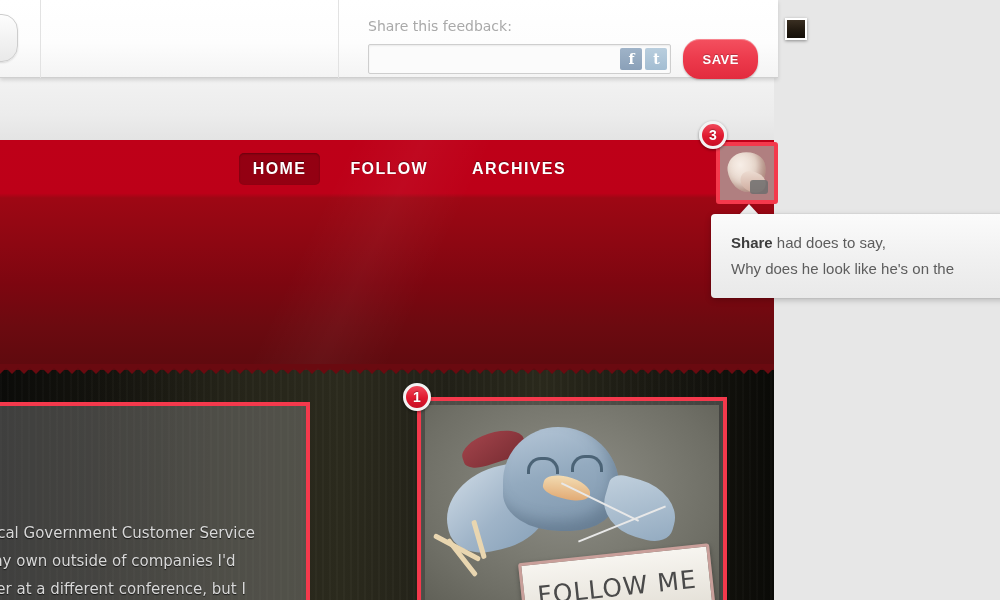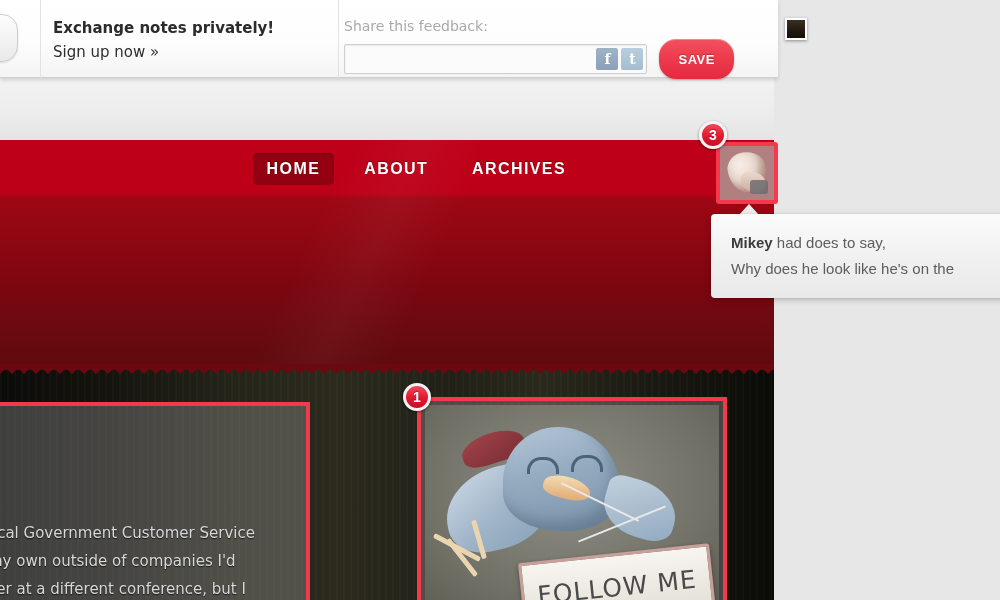--- a/index.html
+++ b/index.html
@@ -189,21 +189,21 @@
   }
   #toolbar-sep1{position:absolute;left:40px;top:0;width:1px;height:78px;background:#e2e2e2;}
   #toolbar-sep2{position:absolute;left:338px;top:0;width:1px;height:78px;background:#e2e2e2;}
 
   #signup-block{position:absolute;left:53px;top:16px;width:270px;}
   #signup-title{font-size:15px;color:#2b2b2b;font-weight:bold;line-height:24px;
     font-family:"DejaVu Sans",sans-serif;}
   #signup-link{font-size:15px;color:#2f2f2f;line-height:25px;cursor:pointer;
     font-family:"DejaVu Sans",sans-serif;}
 
-  #share-block{position:absolute;left:344px;top:18px;width:390px;}
+  #share-block{position:absolute;left:368px;top:18px;width:390px;}
   #share-label{font-size:14px;color:#a9a9a9;margin-bottom:5px;
     font-family:"DejaVu Sans",sans-serif;}
   #share-row{display:flex;align-items:center;}
   #share-input-wrap{
     position:relative;width:318px;height:28px;
     background:#fbfbfb;border:1px solid #cecece;border-radius:2px;
     box-shadow:inset 0 1px 2px rgba(0,0,0,.07);display:flex;align-items:center;
   }
   #share-input{
     flex:1;border:none;outline:none;background:transparent;height:26px;
@@ -234,21 +234,21 @@
 </head>
 <body>
 
 <div id="site-canvas">
 
   <div id="site-topgap"></div>
 
   <div id="site-header">
     <div id="nav">
       <div class="nav-item active">HOME</div>
-      <div class="nav-item">ABOUT</div>
+      <div class="nav-item">FOLLOW</div>
       <div class="nav-item">ARCHIVES</div>
     </div>
   </div>
 
   <svg id="zigzag" viewBox="0 0 774 12" preserveAspectRatio="none">
     <path d="M0,0 L774,0 L774,4 L768,10 L762,4 L756,10 L750,4 L744,10 L738,4 L732,10
              L726,4 L720,10 L714,4 L708,10 L702,4 L696,10 L690,4 L684,10 L678,4 L672,10
              L666,4 L660,10 L654,4 L648,10 L642,4 L636,10 L630,4 L624,10 L618,4 L612,10
              L606,4 L600,10 L594,4 L588,10 L582,4 L576,10 L570,4 L564,10 L558,4 L552,10
              L546,4 L540,10 L534,4 L528,10 L522,4 L516,10 L510,4 L504,10 L498,4 L492,10
@@ -297,37 +297,33 @@
   <div id="nav-avatar">
     <div class="face"></div>
     <div class="hand"></div>
     <div class="dark"></div>
   </div>
 </div>
 <div id="avatar-pointer"></div>
 
 <div id="comment-callout">
   <div class="line">
-    <span class="author">Mikey</span><span class="body"> had does to say,</span>
+    <span class="author">Share</span><span class="body"> had does to say,</span>
   </div>
   <div class="line body">Why does he look like he's on the</div>
 </div>
 
 <div class="badge" id="badge-3">3</div>
 <div class="badge" id="badge-1">1</div>
 
 <div id="toolbar">
   <div id="toolbar-handle"></div>
   <div id="toolbar-sep1"></div>
   <div id="toolbar-sep2"></div>
 
-  <div id="signup-block">
-    <div id="signup-title">Exchange notes privately!</div>
-    <div id="signup-link">Sign up now »</div>
-  </div>
 
   <div id="share-block">
     <div id="share-label">Share this feedback:</div>
     <div id="share-row">
       <div id="share-input-wrap">
         <input id="share-input" type="text" placeholder="" style="">
         <div class="social-btn fb">f</div>
         <div class="social-btn tw">t</div>
       </div>
       <button id="save-btn">SAVE</button>

